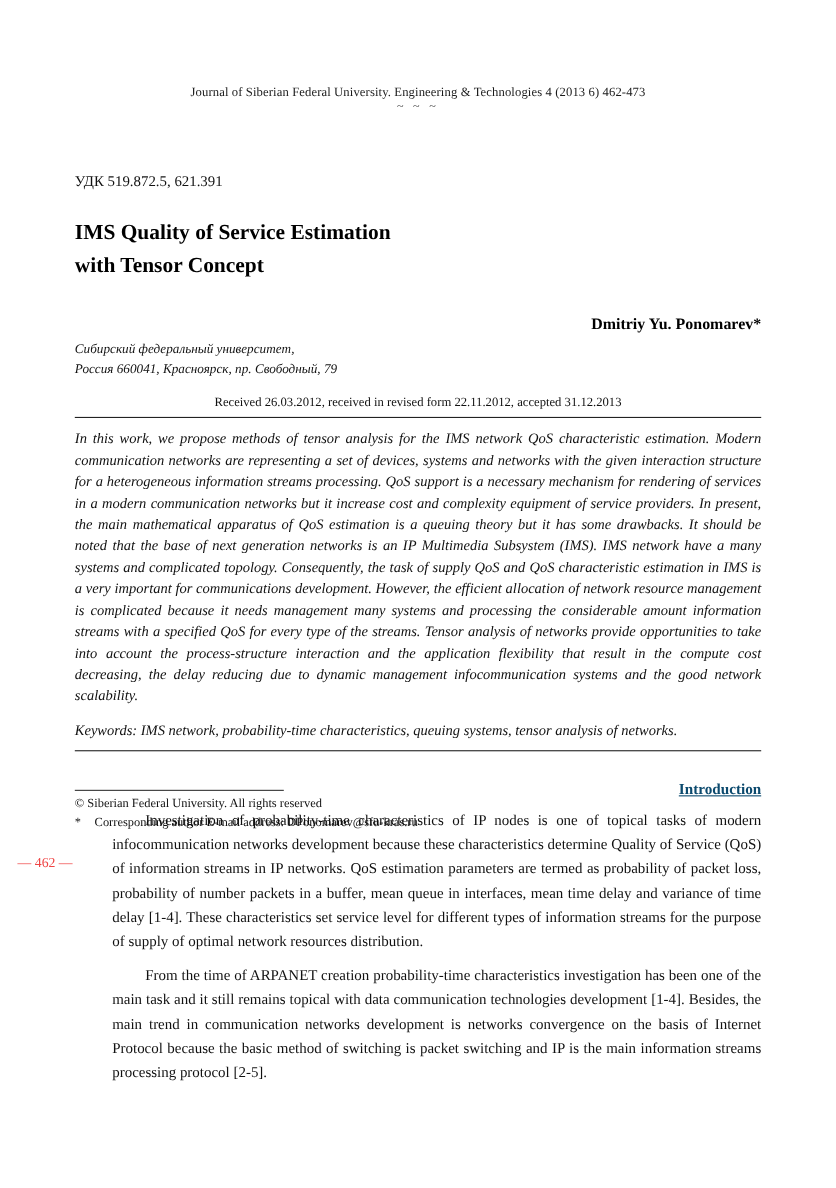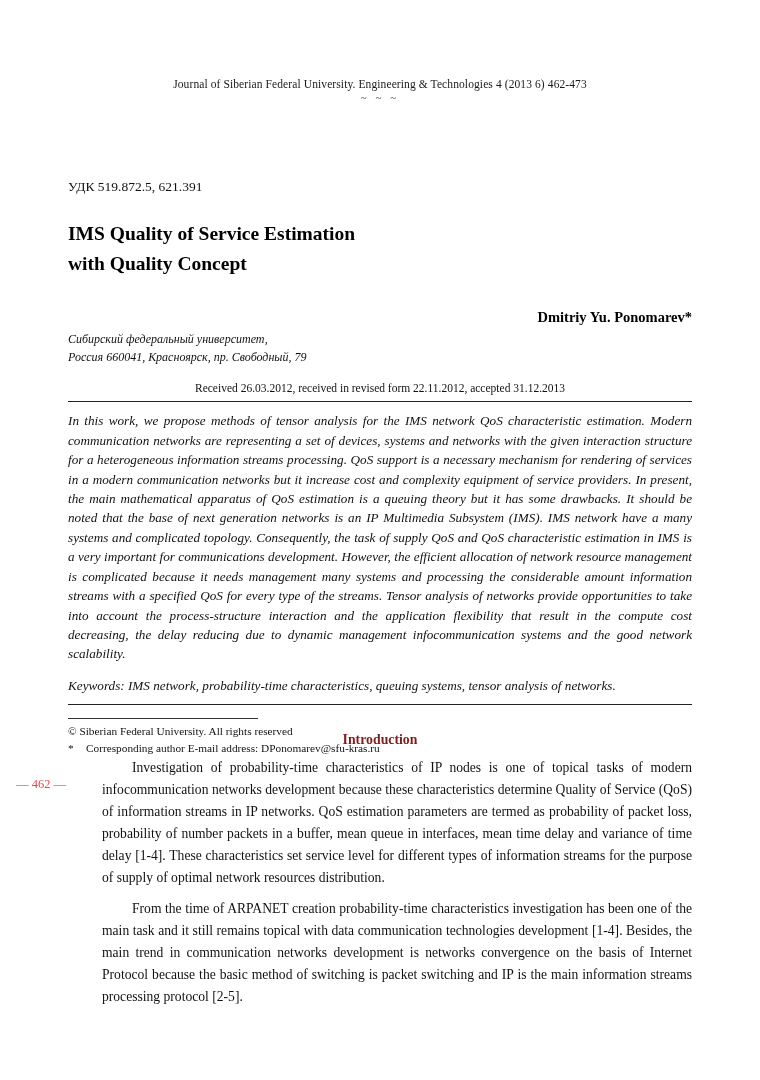--- a/index.html
+++ b/index.html
@@ -31,21 +31,21 @@
     color: #1a1a1a;
   }
   .journal-ornament {
     text-align: center;
     font-size: 11px;
     letter-spacing: 3px;
     color: #444;
     margin-top: 1px;
   }
   .udc {
-    margin-top: 76px;
+    margin-top: 54px;
     font-size: 13.5px;
     color: #111;
   }
   .title {
     margin-top: 24px;
     font-size: 19.5px;
     font-weight: bold;
     line-height: 1.55;
     color: #000;
   }
@@ -92,25 +92,26 @@
     line-height: 1.47;
     text-align: justify;
     color: #111;
   }
   .rule-bottom {
     border: none;
     border-top: 1px solid #222;
     margin-top: 9px;
   }
   .section-heading {
-    text-align: center;
+    text-align: right;
     font-weight: bold;
     font-size: 13.8px;
     margin-top: 27px;
-    color: #7f1d1d;
+    color: #0c4a6e;
+    text-decoration: underline;
   }
   .body-par {
     font-size: 13.6px;
     line-height: 1.62;
     text-align: justify;
     text-indent: 30px;
     margin-top: 9px;
     color: #111;
     margin-left: 34px;
   }
@@ -148,21 +149,21 @@
 
 <div class="page">
 
   <div class="journal-header">Journal of Siberian Federal University. Engineering &amp; Technologies 4 (2013 6) 462-473</div>
   <div class="journal-ornament">~ ~ ~</div>
 
   <div class="udc">УДК 519.872.5, 621.391</div>
 
   <div class="title">
     <span>IMS Quality of Service Estimation</span>
-    <span class="line2">with Quality Concept</span>
+    <span class="line2">with Tensor Concept</span>
   </div>
 
   <div class="author">Dmitriy Yu. Ponomarev*</div>
   <div class="affil">
     <div>Сибирский федеральный университет,</div>
     <div>Россия 660041, Красноярск, пр. Свободный, 79</div>
   </div>
 
   <div class="dates">Received 26.03.2012, received in revised form 22.11.2012, accepted 31.12.2013</div>
 

